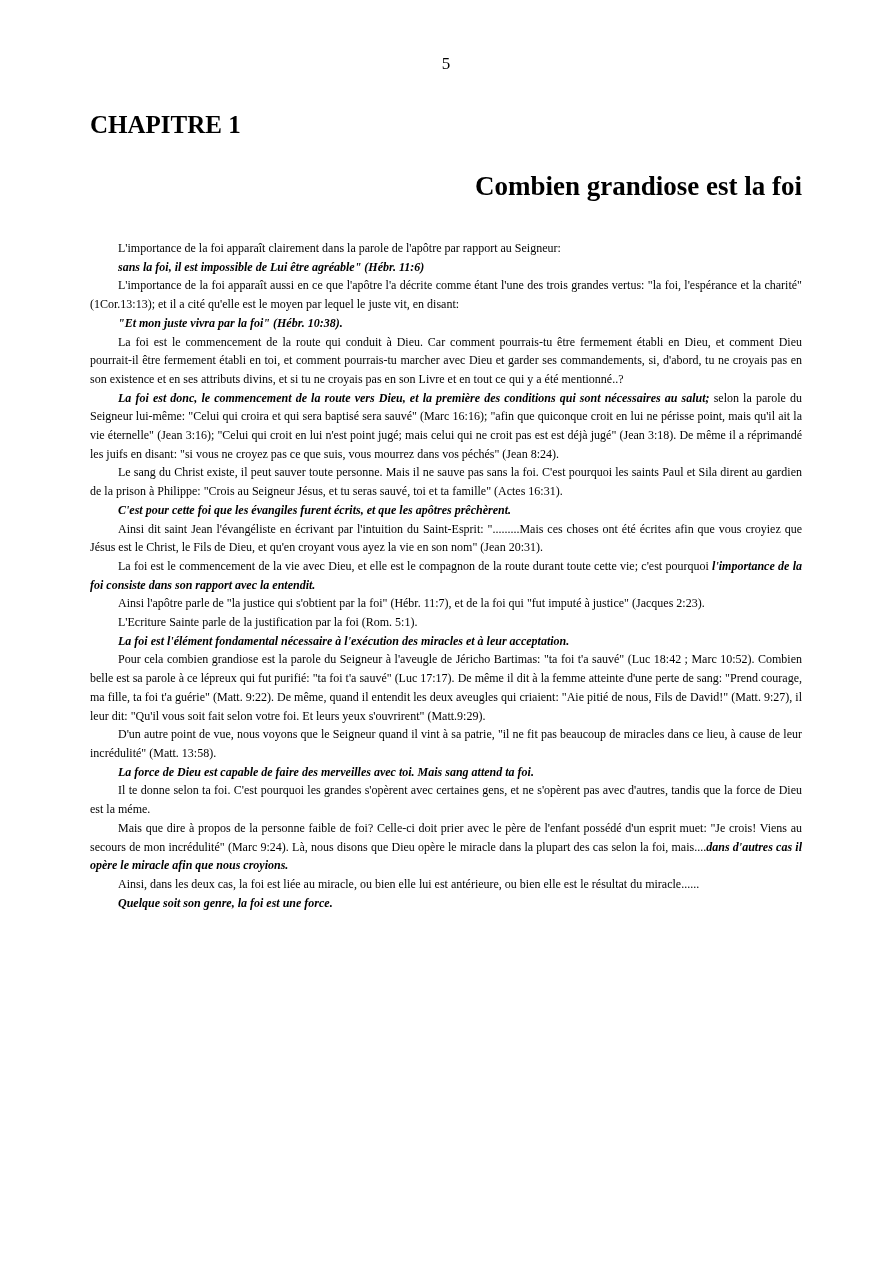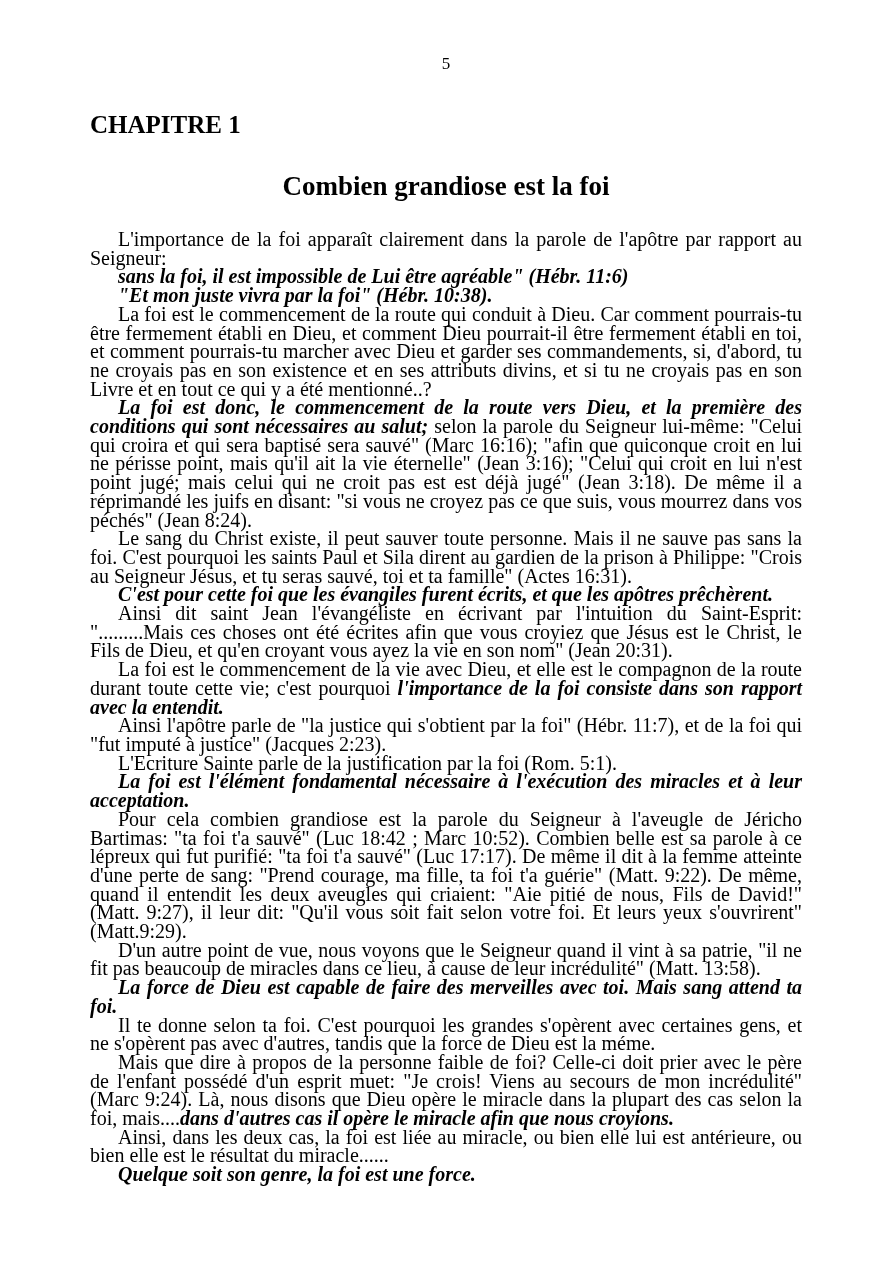--- a/index.html
+++ b/index.html
@@ -25,29 +25,29 @@
     line-height: 20px;
   }
   .chapter-title {
     text-align: left;
     font-size: 25px;
     font-weight: bold;
     line-height: 28px;
     margin: 37px 0 0 0;
   }
   .chapter-subtitle {
-    text-align: center;
+    text-align: right;
     font-size: 27px;
     font-weight: bold;
     line-height: 31px;
     margin: 32px 0 0 0;
   }
   .body-text {
-    margin-top: 28px;
-    font-size: 20px;
+    margin-top: 37px;
+    font-size: 12px;
     line-height: 18.7px;
     text-align: justify;
   }
   .body-text p {
     margin: 0;
     padding: 0;
     text-indent: 28px;
   }
   .seg-normal {
     font-weight: normal;
@@ -64,20 +64,21 @@
 <div class="page">
   <div class="page-number">5</div>
 
   <h1 class="chapter-title">CHAPITRE 1</h1>
 
   <h2 class="chapter-subtitle">Combien grandiose est la foi</h2>
 
   <div class="body-text">
       <p><span class="seg-normal">L'importance de la foi apparaît clairement dans la parole de l'apôtre par rapport au Seigneur:</span></p>
       <p><span class="seg-bold-italic">sans la foi, il est impossible de Lui être agréable" (Hébr. 11:6)</span></p>
+      <p><span class="seg-normal">L'importance de la foi apparaît aussi en ce que l'apôtre l'a décrite comme étant l'une des trois grandes vertus: "la foi, l'espérance et la charité" (1Cor.13:13); et il a cité qu'elle est le moyen par lequel le juste vit, en disant:</span></p>
       <p><span class="seg-bold-italic">"Et mon juste vivra par la foi" (Hébr. 10:38).</span></p>
       <p><span class="seg-normal">La foi est le commencement de la route qui conduit à Dieu. Car comment pourrais-tu être fermement établi en Dieu, et comment Dieu pourrait-il être fermement établi en toi, et comment pourrais-tu marcher avec Dieu et garder ses commandements, si, d'abord, tu ne croyais pas en son existence et en ses attributs divins, et si tu ne croyais pas en son Livre et en tout ce qui y a été mentionné..?</span></p>
       <p><span class="seg-bold-italic">La foi est donc, le commencement de la route vers Dieu, et la première des conditions qui sont nécessaires au salut;</span><span class="seg-normal"> selon la parole du Seigneur lui-même: "Celui qui croira et qui sera baptisé sera sauvé" (Marc 16:16); "afin que quiconque croit en lui ne périsse point, mais qu'il ait la vie éternelle" (Jean 3:16); "Celui qui croit en lui n'est point jugé; mais celui qui ne croit pas est est déjà jugé" (Jean 3:18). De même il a réprimandé les juifs en disant: "si vous ne croyez pas ce que suis, vous mourrez dans vos péchés" (Jean 8:24).</span></p>
       <p><span class="seg-normal">Le sang du Christ existe, il peut sauver toute personne. Mais il ne sauve pas sans la foi. C'est pourquoi les saints Paul et Sila dirent au gardien de la prison à Philippe: "Crois au Seigneur Jésus, et tu seras sauvé, toi et ta famille" (Actes 16:31).</span></p>
       <p><span class="seg-bold-italic">C'est pour cette foi que les évangiles furent écrits, et que les apôtres prêchèrent.</span></p>
       <p><span class="seg-normal">Ainsi dit saint Jean l'évangéliste en écrivant par l'intuition du Saint-Esprit: ".........Mais ces choses ont été écrites afin que vous croyiez que Jésus est le Christ, le Fils de Dieu, et qu'en croyant vous ayez la vie en son nom" (Jean 20:31).</span></p>
       <p><span class="seg-normal">La foi est le commencement de la vie avec Dieu, et elle est le compagnon de la route durant toute cette vie; c'est pourquoi </span><span class="seg-bold-italic">l'importance de la foi consiste dans son rapport avec la entendit.</span></p>
       <p><span class="seg-normal">Ainsi l'apôtre parle de "la justice qui s'obtient par la foi" (Hébr. 11:7), et de la foi qui "fut imputé à justice" (Jacques 2:23).</span></p>
       <p><span class="seg-normal">L'Ecriture Sainte parle de la justification par la foi (Rom. 5:1).</span></p>
       <p><span class="seg-bold-italic">La foi est l'élément fondamental nécessaire à l'exécution des miracles et à leur acceptation.</span></p>

